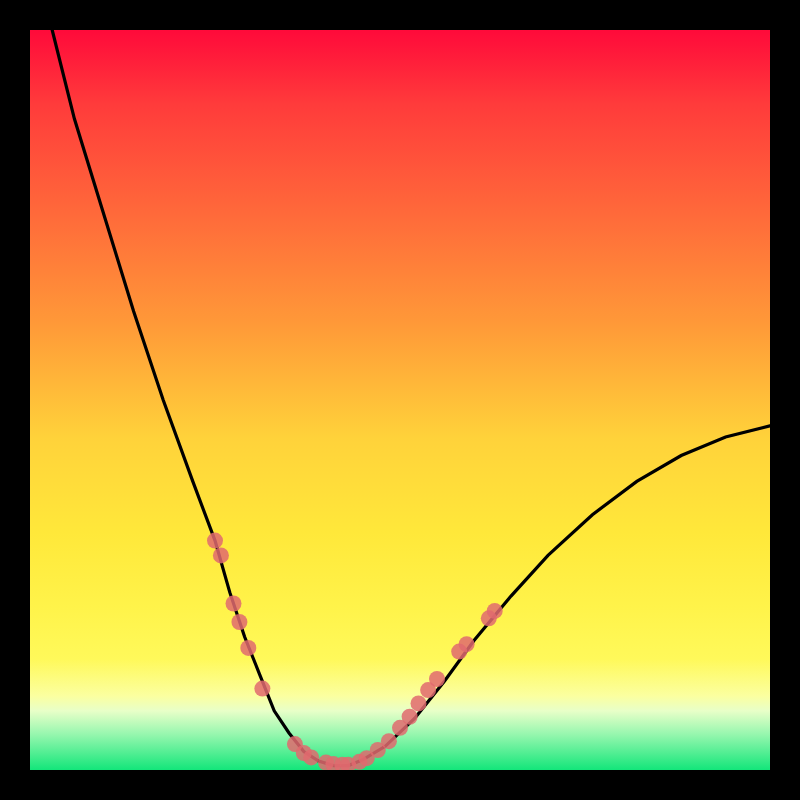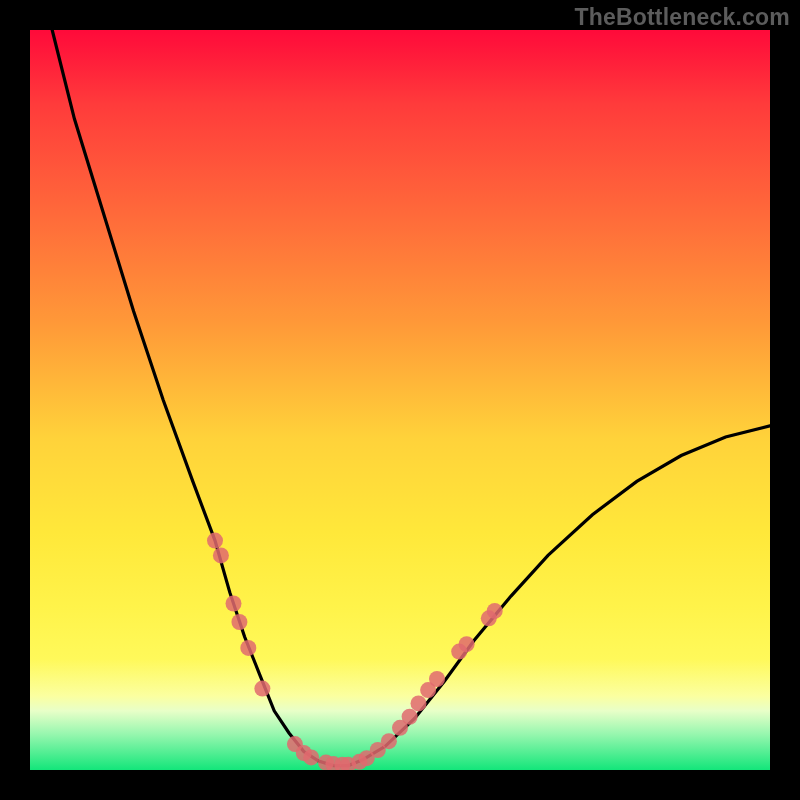--- a/index.html
+++ b/index.html
@@ -58,21 +58,20 @@
   }
   .marker {
     fill: #e16a6f;
     fill-opacity: 0.85;
   }
 </style>
 </head>
 <body>
 
 <div class="frame">
-  <div class="attribution">TheBottleneck.com</div>
   <div class="plot">
     <svg class="curve" viewBox="0 0 740 740" preserveAspectRatio="none">
       <path id="curve-path" fill="none" stroke="#000" stroke-width="3.2" stroke-linecap="round" d="M22.20 0.00 L44.40 88.80 L74.00 185.00 L103.60 281.20 L133.20 370.00 L162.80 451.40 L185.00 510.60 L199.80 562.40 L214.60 606.80 L229.40 643.80 L244.20 680.80 L259.00 703.00 L273.80 721.50 L288.60 731.12 L303.40 735.56 L318.20 735.56 L333.00 729.64 L355.20 716.32 L384.80 688.20 L414.40 651.20 L444.00 610.50 L481.00 566.10 L518.00 525.40 L562.40 484.70 L606.80 451.40 L651.20 425.50 L695.60 407.00 L740.00 395.90"></path>
       <g id="markers">
           <circle cx="185.00" cy="510.60" r="8" class="marker"></circle>
           <circle cx="190.92" cy="525.40" r="8" class="marker"></circle>
           <circle cx="203.50" cy="573.50" r="8" class="marker"></circle>
           <circle cx="209.42" cy="592.00" r="8" class="marker"></circle>
           <circle cx="218.30" cy="617.90" r="8" class="marker"></circle>
           <circle cx="232.36" cy="658.60" r="8" class="marker"></circle>

